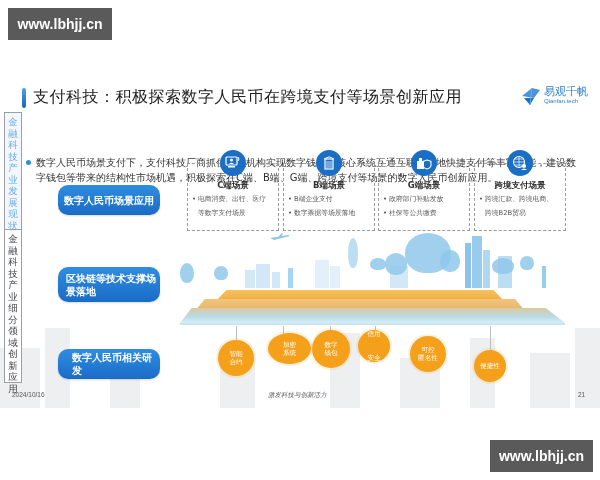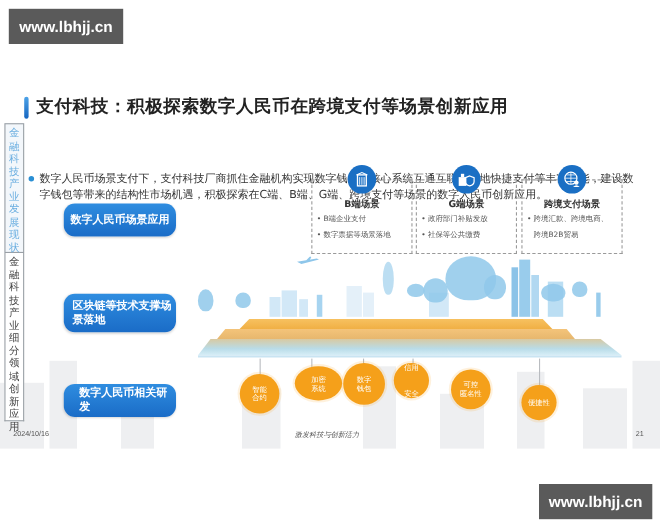--- a/index.html
+++ b/index.html
@@ -10,21 +10,21 @@
   .wm-top { left: 8px; top: 8px; width: 104px; height: 32px; }
   .wm-bottom { left: 490px; top: 440px; width: 103px; height: 32px; }
 
   .slide { position: absolute; left: 0; top: 78px; width: 600px; height: 330px; background: #fff; overflow: hidden; }
 
   
   .bg-city { position: absolute; left: 0; bottom: 0; width: 600px; height: 90px; }
   .bg-city div { position: absolute; bottom: 0; background: #eeeff1; }
 
   .title-bar { position: absolute; left: 22px; top: 10px; width: 4px; height: 20px; border-radius: 2px; background: linear-gradient(#4da3e8, #1565c0); }
-  .title { position: absolute; left: 33px; top: 9px; font-size: 16px; font-weight: bold; color: #222; letter-spacing: 0.5px; white-space: nowrap; }
+  .title { position: absolute; left: 33px; top: 9px; font-size: 16px; font-weight: normal; color: #222; letter-spacing: 0.5px; white-space: nowrap; }
 
   .logo { position: absolute; left: 520px; top: 6px; width: 76px; height: 24px; }
   .logo-mark { position: absolute; left: 0; top: 2px; width: 22px; height: 20px; }
   .logo-cn { position: absolute; left: 24px; top: 0; font-size: 11px; color: #2e7fd1; white-space: nowrap; }
   .logo-en { position: absolute; left: 24px; top: 14px; font-size: 6px; color: #2e7fd1; font-family: "Liberation Sans", sans-serif; white-space: nowrap; }
 
   .side-tabs { position: absolute; left: 4px; top: 34px; width: 18px; }
   .side-tab { border: 1px solid #9aa0a6; background: #fff; display: flex; flex-direction: column; align-items: center; padding: 3px 0; font-size: 9.5px; line-height: 11.5px; }
   .side-tab.t1 { height: 118px; color: #6aaee0; background: #f3f7fb; }
   .side-tab.t2 { height: 153px; color: #444; border-top: none; }
@@ -75,20 +75,29 @@
     <div style="left:330px;width:30px;height:75px;"></div>
     <div style="left:400px;width:40px;height:50px;"></div>
     <div style="left:470px;width:25px;height:70px;"></div>
     <div style="left:530px;width:40px;height:55px;"></div>
     <div style="left:575px;width:25px;height:80px;"></div>
   </div>
 
   <div class="title-bar"></div>
   <div class="title">支付科技：积极探索数字人民币在跨境支付等场景创新应用</div>
 
+  <div class="logo">
+    <svg class="logo-mark" viewBox="0 0 22 20">
+      <path d="M2 10 L12 2 L20 4 L14 12 Z" fill="#2e7fd1" opacity="0.85"></path>
+      <path d="M4 12 L14 12 L10 19 Z" fill="#1a6fc4"></path>
+      <path d="M12 2 L10 19" stroke="#5ab0ea" stroke-width="1" fill="none"></path>
+    </svg>
+    <span class="logo-cn">易观千帆</span>
+    <span class="logo-en">Qianfan.tech</span>
+  </div>
 
   <div class="side-tabs">
     <div class="side-tab t1">
       <span>金</span>
       <span>融</span>
       <span>科</span>
       <span>技</span>
       <span>产</span>
       <span>业</span>
       <span>发</span>
@@ -116,20 +125,34 @@
 
   <div class="bullet">
     <span class="bullet-dot"></span>
     <span class="bullet-text">数字人民币场景支付下，支付科技厂商抓住金融机构实现数字钱包与核心系统互通互联，落地快捷支付等丰富功能，建设数字钱包等带来的结构性市场机遇，积极探索在C端、B端、G端、跨境支付等场景的数字人民币创新应用。</span>
   </div>
 
   <div class="pill p1">数字人民币场景应用</div>
   <div class="pill p2">区块链等技术支撑场景落地</div>
   <div class="pill p3">数字人民币相关研发</div>
 
+  <div class="scene-box" style="left:187px;">
+    <div class="scene-icon">
+      <svg width="16" height="14" viewBox="0 0 16 14">
+          <rect x="1" y="1" width="11" height="8" rx="1" fill="none" stroke="#fff" stroke-width="1.2"></rect>
+          <circle cx="6.5" cy="4" r="1.5" fill="#fff"></circle>
+          <path d="M4 8 Q6.5 5.5 9 8" fill="#fff"></path>
+          <path d="M13 1 Q15 3 13 5" stroke="#fff" fill="none"></path>
+          <rect x="3" y="10" width="7" height="1.5" fill="#fff"></rect>
+        </svg>
+    </div>
+    <div class="scene-title">C端场景</div>
+    <div class="scene-item i1"><span class="dot">•</span><span>电商消费、出行、医疗</span></div>
+    <div class="scene-item i2"><span class="dot"></span><span>等数字支付场景</span></div>
+  </div>
 
   <div class="scene-box" style="left:283px;">
     <div class="scene-icon">
       <svg width="14" height="14" viewBox="0 0 14 14">
           <rect x="3" y="3" width="8" height="10" fill="none" stroke="#fff" stroke-width="1.2"></rect>
           <path d="M5 5 V12 M7 5 V12 M9 5 V12" stroke="#fff" stroke-width="0.8"></path>
           <path d="M2 3 L7 0.8 L12 3" stroke="#fff" fill="none"></path>
         </svg>
     </div>
     <div class="scene-title">B端场景</div>

